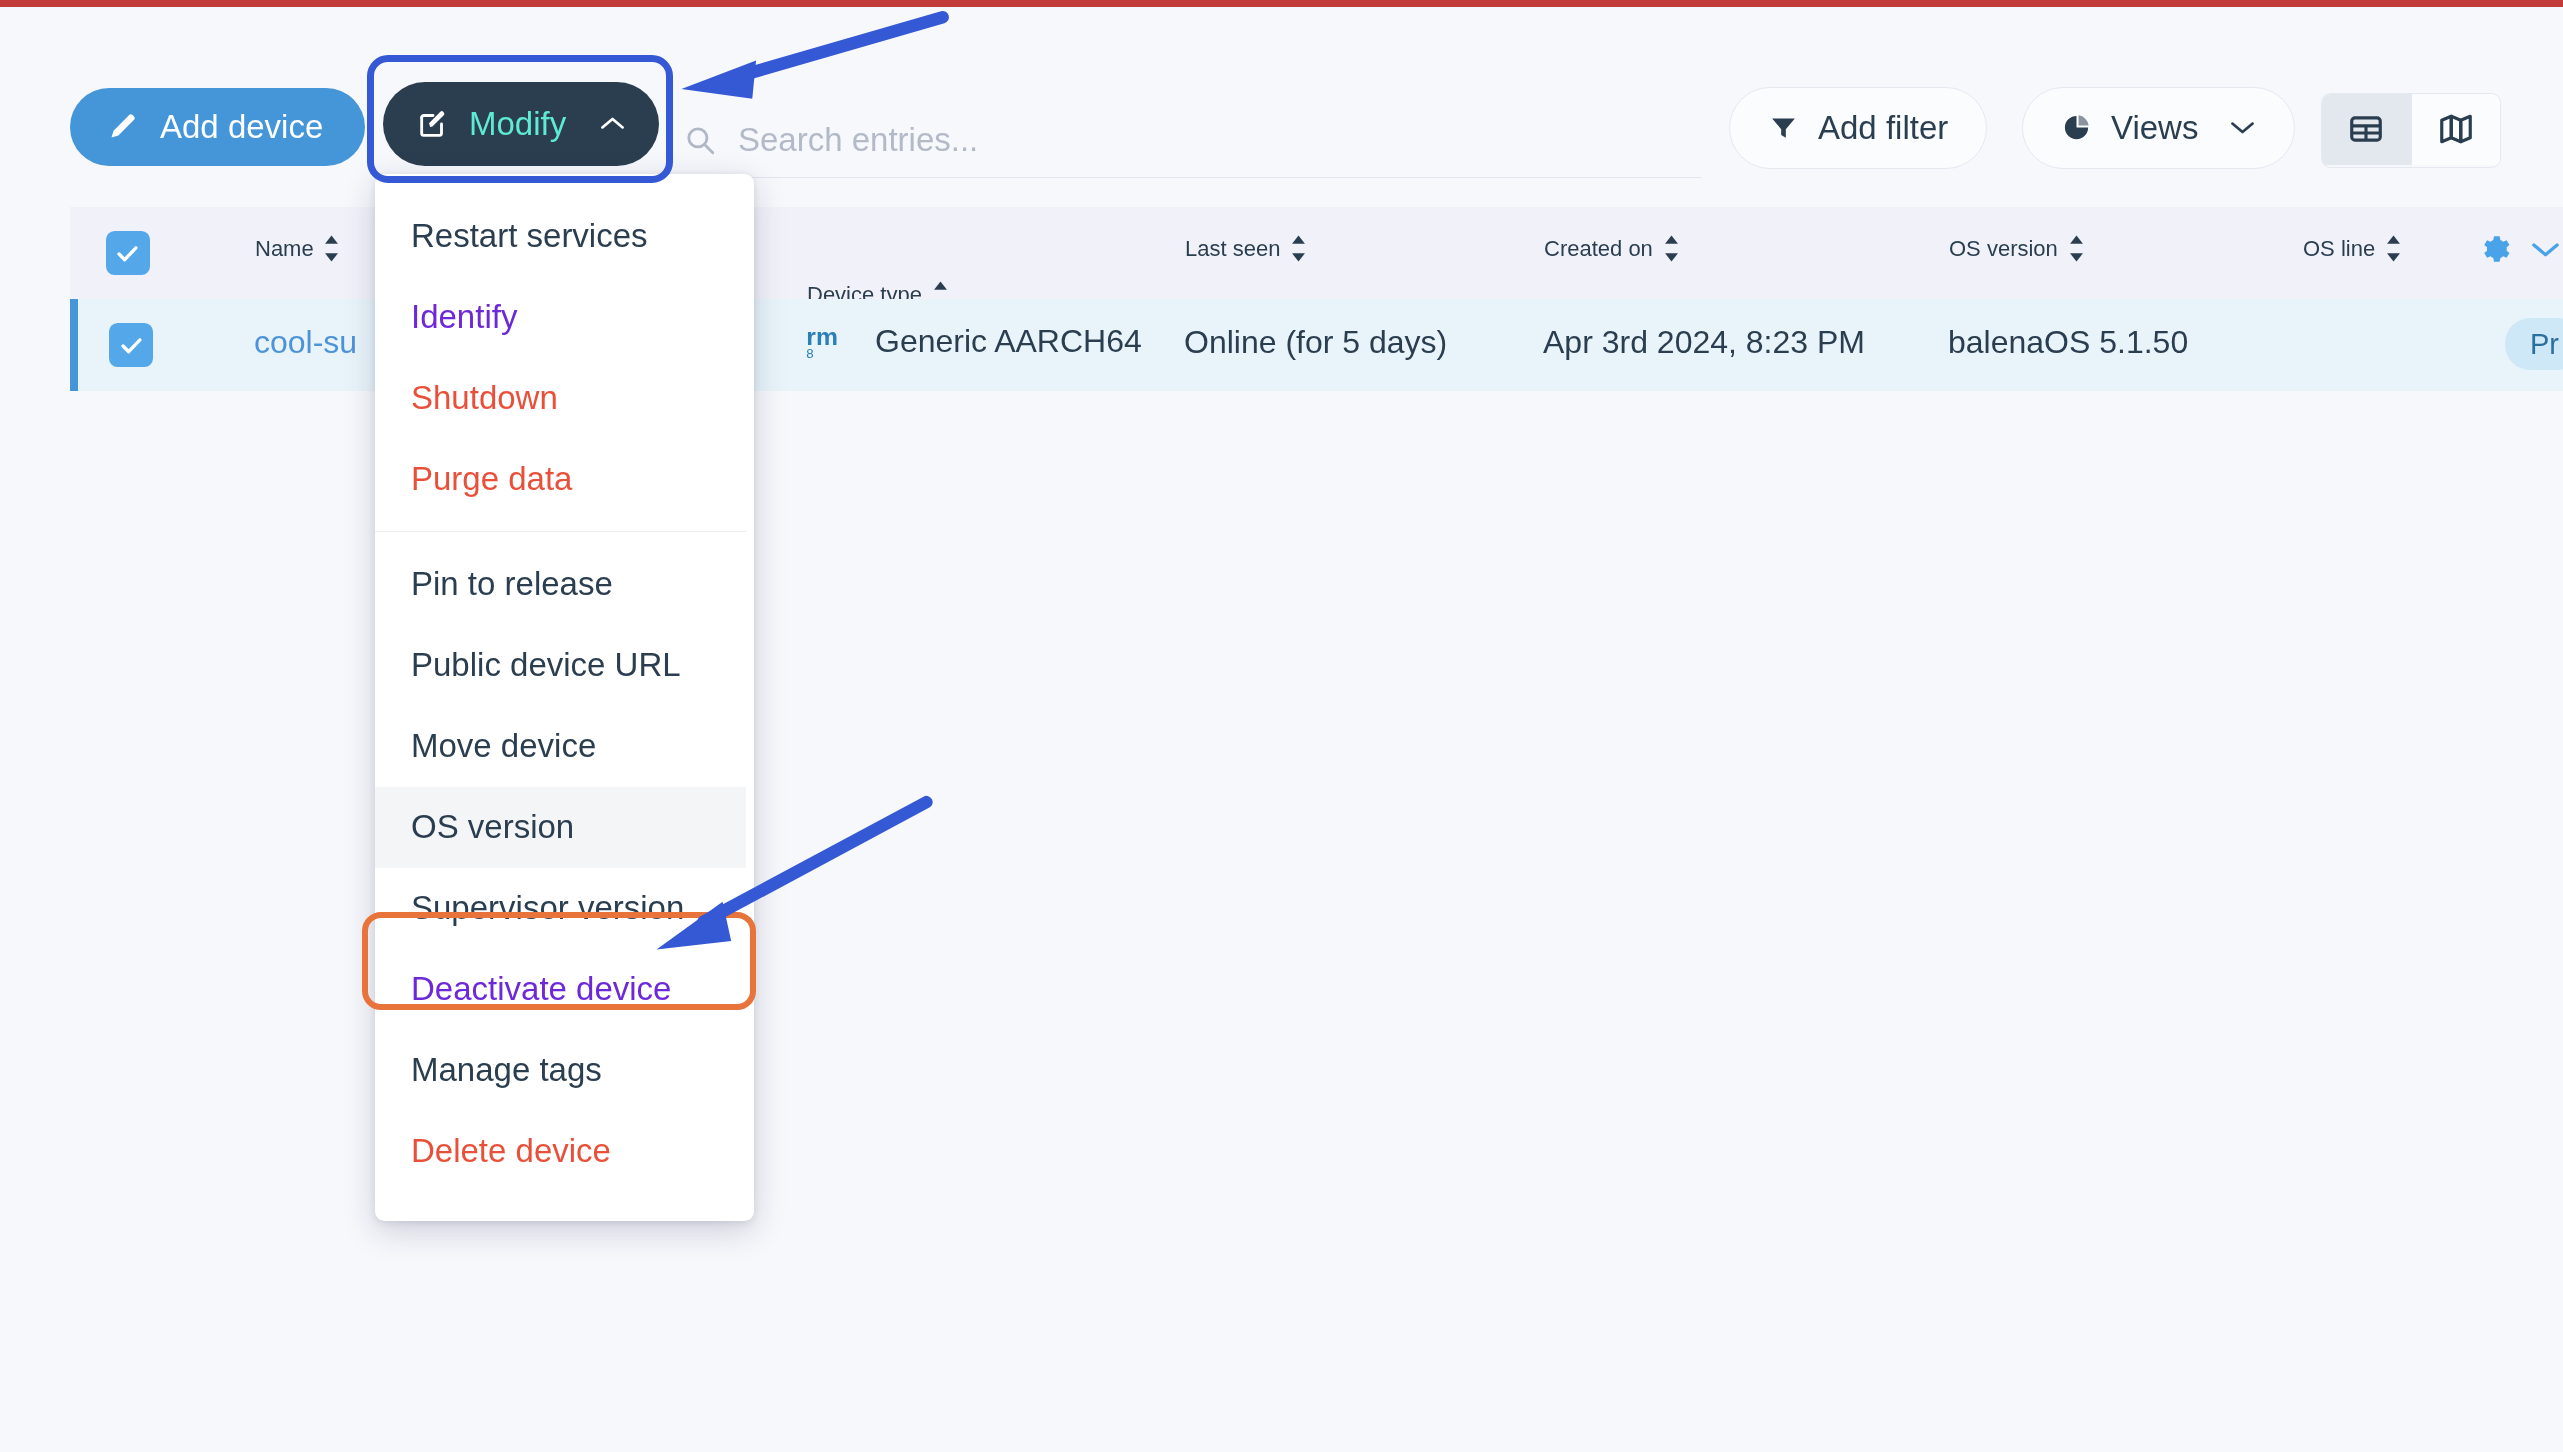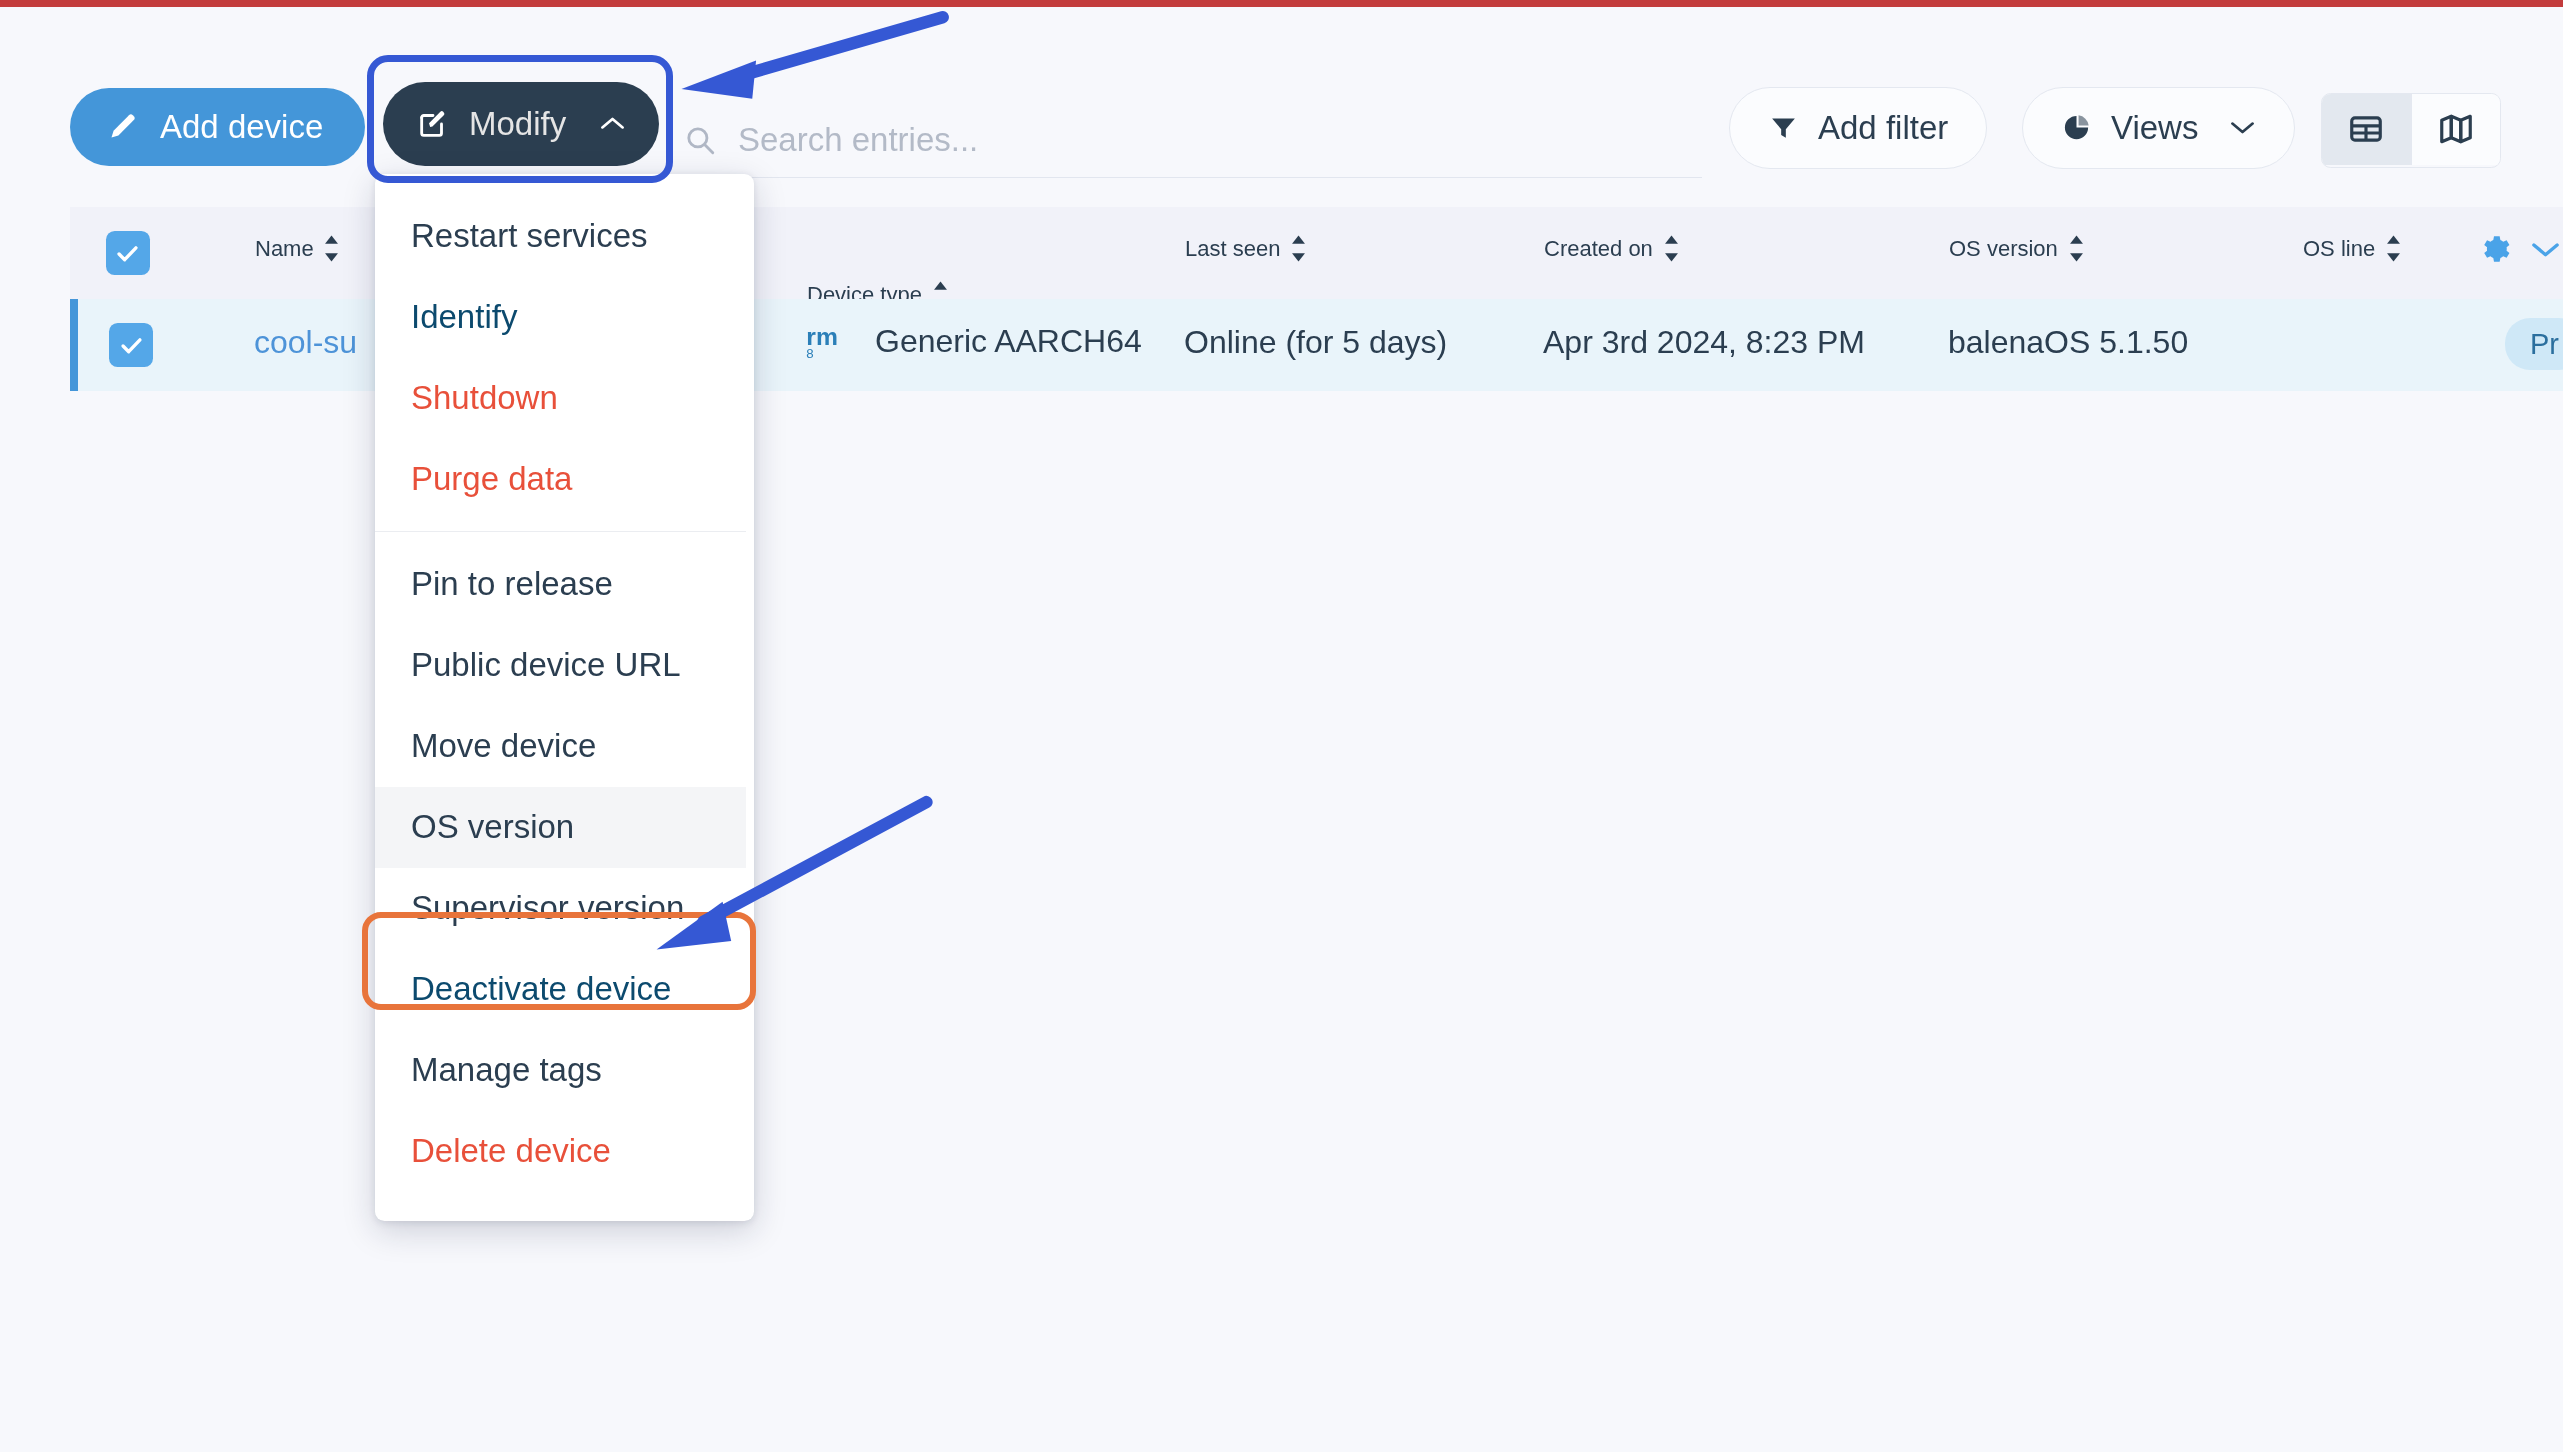--- a/index.html
+++ b/index.html
@@ -48,21 +48,21 @@
     position: absolute;
     left: 383px; top: 75px;
     height: 84px;
     display: flex;
     align-items: center;
     gap: 19px;
     padding: 0 33px;
     background: #2b3e50;
     border: none;
     border-radius: 42px;
-    color: #e5e5e5;
+    color: #5eead4;
     font-size: 33px;
     font-family: "Liberation Sans", sans-serif;
     cursor: pointer;
     white-space: nowrap;
     z-index: 30;
   }
   .btn-modify .caret { margin-left: 13.4px; display:flex; }
 
   
   .annot-box-blue {
@@ -209,21 +209,21 @@
     height: 81px;
     display: flex;
     align-items: center;
     padding-left: 36px;
     font-size: 33px;
     color: #2b3e50;
     cursor: pointer;
     white-space: nowrap;
   }
   .menu-item.danger   { color: #e8503a; }
-  .menu-item.disabled { color: #0c4a6e; cursor: default; }
+  .menu-item.disabled { color: #6d28d9; cursor: default; }
   .menu-item.hovered  { background: #f4f5f7; }
   .menu-sep { height: 1.9px; background: #ebedf1; margin: 11.5px 0; }
 
   
   .annot-box-orange {
     position: absolute;
     left: 362px; top: 912px;
     width: 394px; height: 98px;
     border: 6.7px solid #e8743b;
     border-radius: 19px;

